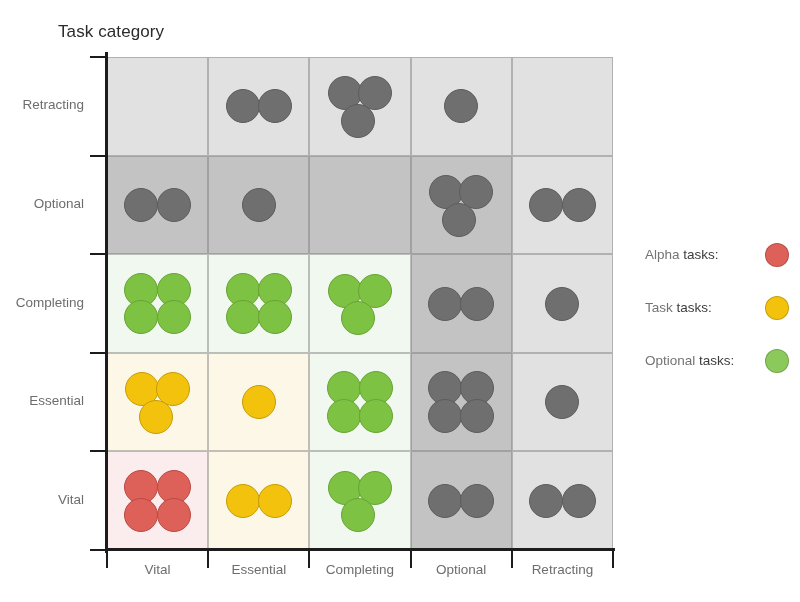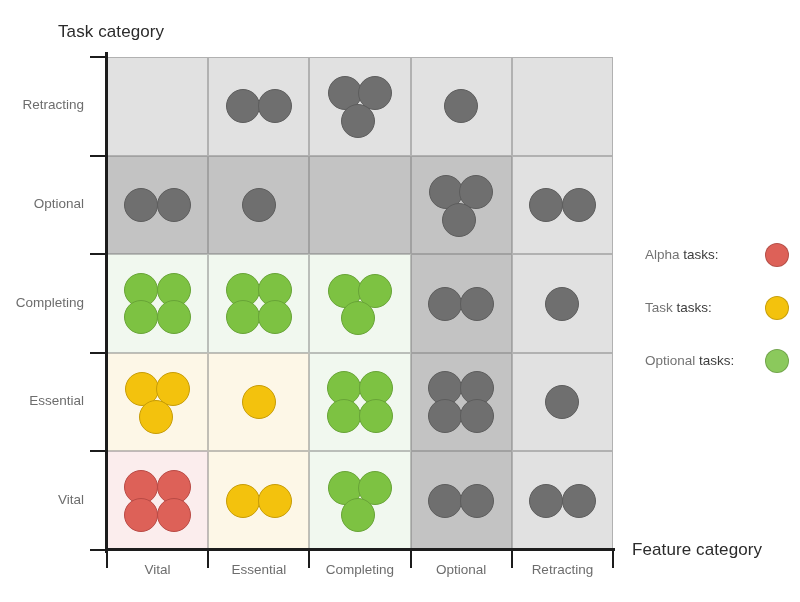--- a/index.html
+++ b/index.html
@@ -75,21 +75,20 @@
     width:24px;height:24px;border-radius:50%;
     box-sizing:border-box;
   }
 </style>
 </head>
 <body>
 
 <div id="stage">
 
   <div class="axis-title" id="title-y">Task category</div>
-  <div class="axis-title" id="title-x">Feature category</div>
 
   <div id="plot">
       <div class="cell" style="left: 0px; top: 0px; width: 101.2px; height: 98.6px; background: rgb(225, 225, 225);"></div>
       <div class="cell" style="left: 101.2px; top: 0px; width: 101.2px; height: 98.6px; background: rgb(225, 225, 225);"></div>
       <div class="dot" style="width: 34px; height: 34px; left: 118.608px; top: 32.3px; background: rgb(111, 111, 111); border: 1px solid rgb(93, 93, 93);"></div>
       <div class="dot" style="width: 34px; height: 34px; left: 150.992px; top: 32.3px; background: rgb(111, 111, 111); border: 1px solid rgb(93, 93, 93);"></div>
       <div class="cell" style="left: 202.4px; top: 0px; width: 101.2px; height: 98.6px; background: rgb(225, 225, 225);"></div>
       <div class="dot" style="width: 34px; height: 34px; left: 220.82px; top: 19.482px; background: rgb(111, 111, 111); border: 1px solid rgb(93, 93, 93);"></div>
       <div class="dot" style="width: 34px; height: 34px; left: 251.18px; top: 19.482px; background: rgb(111, 111, 111); border: 1px solid rgb(93, 93, 93);"></div>
       <div class="dot" style="width: 34px; height: 34px; left: 233.976px; top: 47.09px; background: rgb(111, 111, 111); border: 1px solid rgb(93, 93, 93);"></div>

